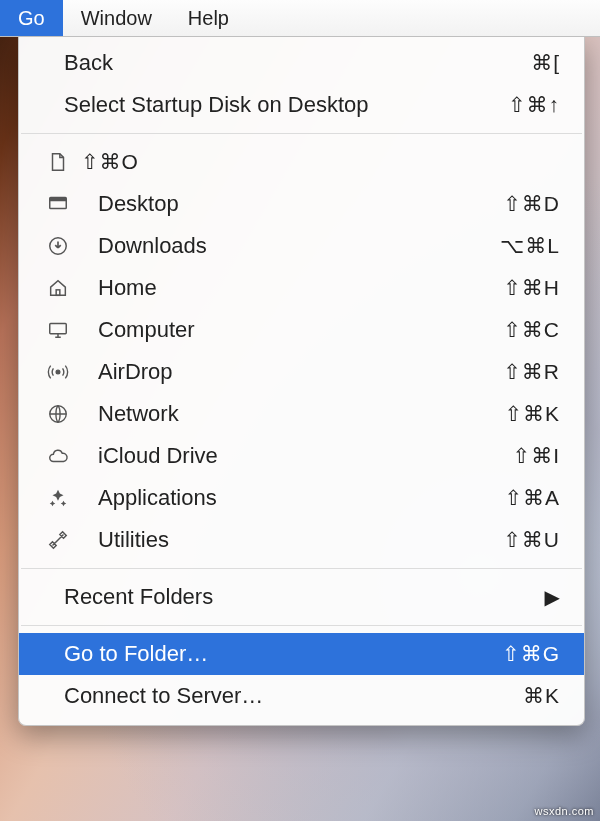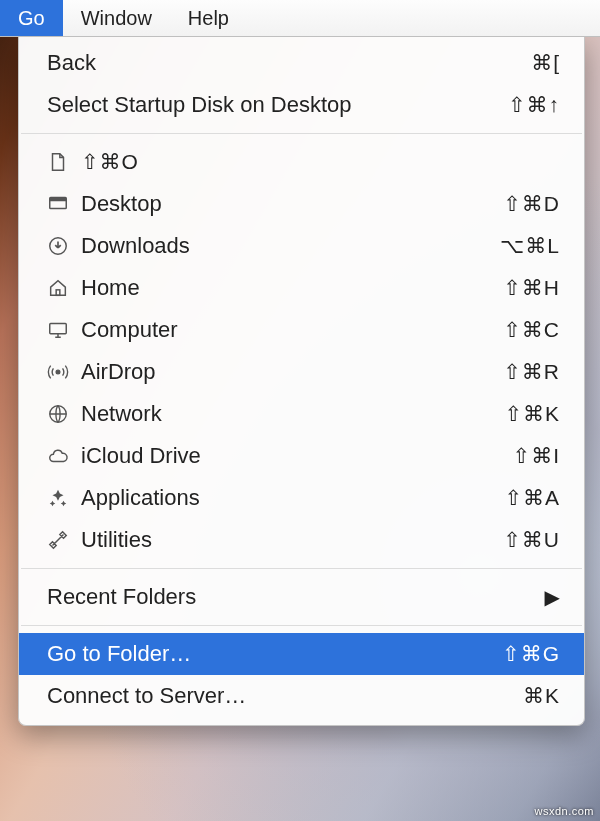--- a/index.html
+++ b/index.html
@@ -80,21 +80,21 @@
   }
   .menu-item .icon {
     width: 34px;
     display: flex;
     align-items: center;
     justify-content: flex-start;
     flex: 0 0 34px;
   }
   .menu-item .icon svg { display: block; }
   .menu-item.noicon .icon { width: 0; flex: 0 0 0; }
-  .menu-item .label { flex: 1 1 auto; }
+  .menu-item .label { flex: 1 1 auto; margin-left: 17px; }
   .menu-item .shortcut {
     font-size: 21px;
     letter-spacing: 1px;
     text-align: right;
     font-family: -apple-system, "Lucida Grande", sans-serif;
   }
   .menu-item .submenu-arrow {
     font-size: 20px;
     margin-left: auto;
   }

